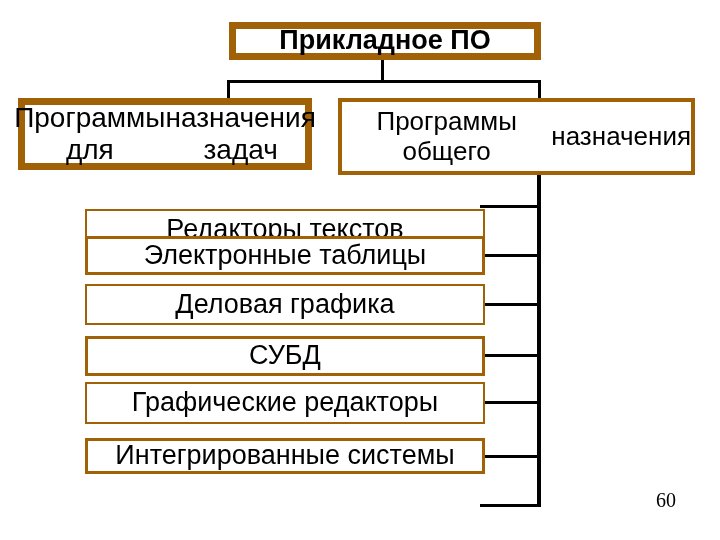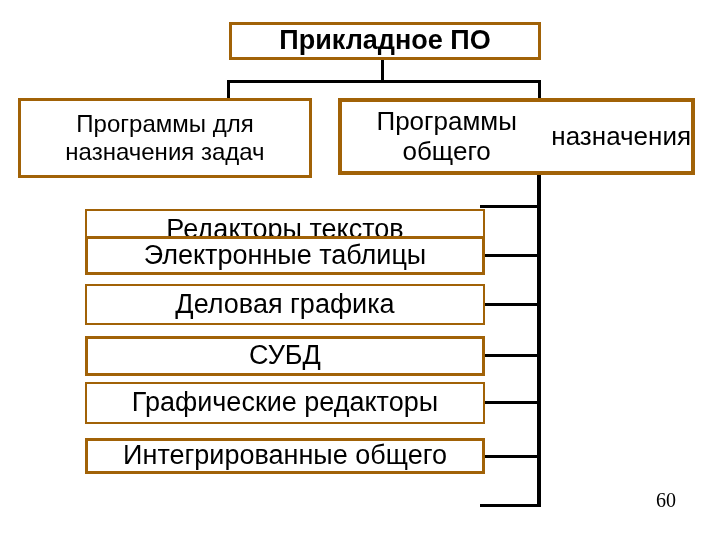--- a/index.html
+++ b/index.html
@@ -12,36 +12,36 @@
     width: 720px;
     height: 540px;
     background: #ffffff;
     font-family: "Liberation Sans", sans-serif;
     color: #000000;
     overflow: hidden;
   }
   .box {
     position: absolute;
     box-sizing: border-box;
-    border: 3px solid #a16207;
+    border: 7px solid #a16207;
     background: #ffffff;
     display: flex;
     align-items: center;
     justify-content: center;
     text-align: center;
     line-height: 1.15;
     z-index: 2;
   }
   .root-box {
     left: 229px; top: 22px; width: 312px; height: 38px;
     font-weight: bold; font-size: 27px;
   }
   .branch-left {
-    left: 18px; top: 98px; width: 294px; height: 80px;
-    font-size: 24px; flex-direction: column;
+    left: 18px; top: 98px; width: 294px; height: 72px;
+    font-size: 28px; flex-direction: row;
   }
   .branch-right {
     left: 338px; top: 98px; width: 357px; height: 77px;
     font-size: 26px; flex-direction: row; border-width: 4px;
   }
   .item {
     left: 85px; width: 400px;
     font-size: 27px;
   }
   .item-1 { top: 185px; height: 41px; border-width: 2px; margin-top: 24px; }
@@ -113,21 +113,21 @@
   <div class="box item item-3">
     <span>Деловая графика</span>
   </div>
   <div class="box item item-4">
     <span>СУБД</span>
   </div>
   <div class="box item item-5">
     <span>Графические редакторы</span>
   </div>
   <div class="box item item-6">
-    <span>Интегрированные общего</span>
+    <span>Интегрированные системы</span>
   </div>
 
   <div class="line conn conn-1"></div>
   <div class="line conn conn-2"></div>
   <div class="line conn conn-3"></div>
   <div class="line conn conn-4"></div>
   <div class="line conn conn-5"></div>
   <div class="line conn conn-6"></div>
   <div class="line conn conn-7"></div>
 

